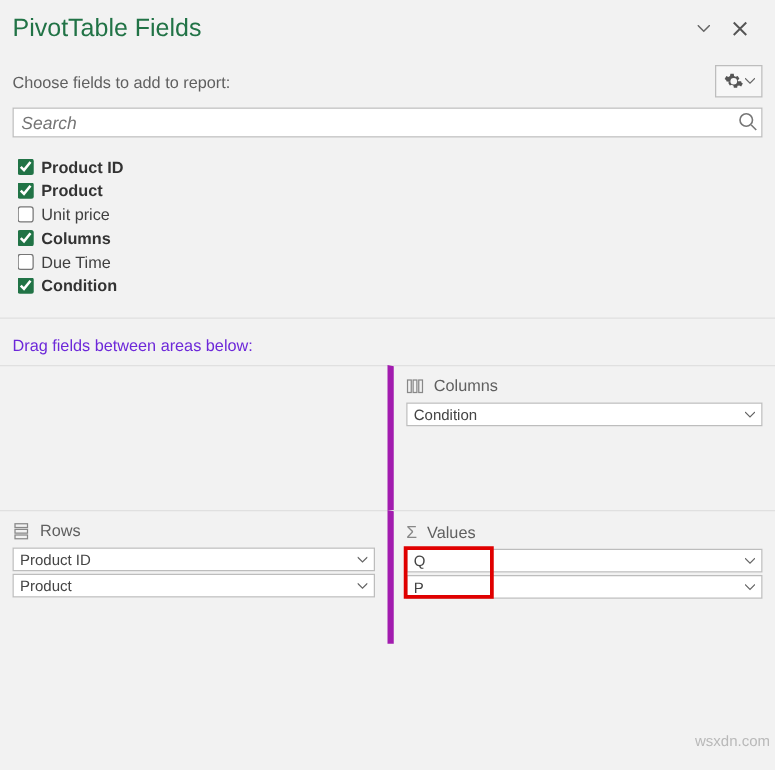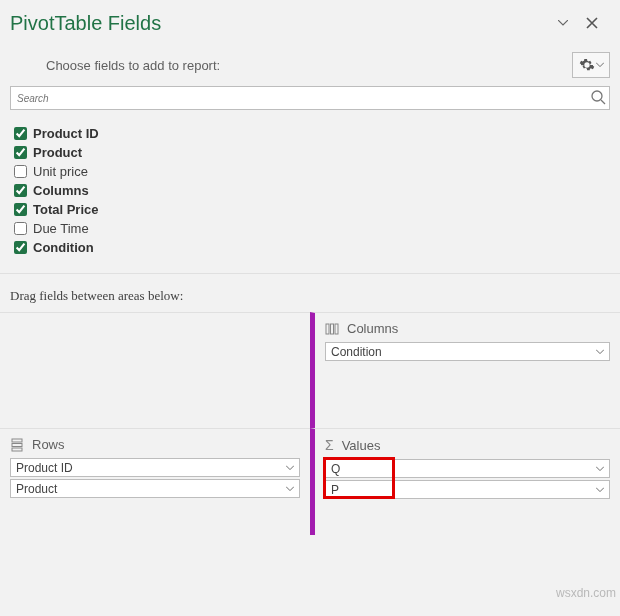--- a/index.html
+++ b/index.html
@@ -2,37 +2,37 @@
 <html><head>
 <meta charset="utf-8">
 <style>
 * { box-sizing: border-box; margin: 0; padding: 0; font-family: "Segoe UI", Tahoma, sans-serif; }
 body { width: 620px; height: 616px; background: #f2f2f2; position: relative; font-size: 13px; color: #404040; }
 
 .pane-header { display: flex; justify-content: space-between; align-items: center; padding: 4px 22px 0 10px; height: 42px; }
 .title { color: #217346; font-size: 20px; font-weight: 400; }
 .header-icons { display: flex; gap: 18px; align-items: center; }
 
-.prompt-row { display: flex; justify-content: space-between; align-items: center; padding: 10px 10px 6px 10px; margin-left: 36px; }
+.prompt-row { display: flex; justify-content: space-between; align-items: center; padding: 10px 10px 6px 10px; }
 .prompt { color: #606060; }
 .gear-box { border: 1px solid #bdbdbd; width: 38px; height: 26px; display: flex; align-items: center; justify-content: center; gap: 1px; background: #f7f7f7; }
 
 .search-wrap { padding: 2px 10px 8px 10px; }
 .search { position: relative; }
-.search input { width: 100%; height: 24px; border: 1px solid #bdbdbd; background: #fff; padding: 0 24px 0 6px; font-size: 10px; font-style: italic; color: #4c1d95; outline: none; }
+.search input { width: 100%; height: 24px; border: 1px solid #bdbdbd; background: #fff; padding: 0 24px 0 6px; font-size: 14px; font-style: italic; color: #4c1d95; outline: none; }
 .search-icon { position: absolute; right: 4px; top: 3px; }
 
 .fields-list { padding: 6px 10px 16px 14px; }
 .field-item { display: flex; align-items: center; height: 19px; gap: 6px; }
 .field-item label { cursor: default; }
 .field-item input[type=checkbox] { width: 13px; height: 13px; accent-color: #217346; }
 .bold { font-weight: 600; color: #333; }
 .more-tables { margin-top: 10px; color: #444; }
 
-.drag-label { padding: 14px 10px 8px 10px; color: #404040; border-top: 1px solid #e0e0e0; font-family: Liberation Serif, serif; }
+.drag-label { padding: 14px 10px 8px 10px; color: #6d28d9; border-top: 1px solid #e0e0e0; }
 
 .areas { display: grid; grid-template-columns: 1fr 1fr; grid-template-rows: auto auto; }
 .area { border-top: 1px solid #e0e0e0; border-left: 5px solid #a21caf; padding: 8px 10px 10px 10px; min-height: 100px; }
 .area:nth-child(2n+1) { border-left: none; }
 .area-header { display: flex; align-items: center; gap: 8px; margin-bottom: 6px; color: #606060; }
 .area-body { min-height: 66px; }
 
 .chip { background: #fff; border: 1px solid #bdbdbd; height: 19px; display: flex; align-items: center; justify-content: space-between; padding: 0 5px; margin-bottom: 2px; width: 100%; }
 .chip-label { font-size: 12px; color: #444; display: flex; align-items: center; gap: 4px; }
 .chip-caret svg { display: block; }
@@ -100,24 +100,20 @@
         <input type="checkbox" checked="" style="">
         <label class="bold">Product</label>
       </div>
       <div class="field-item">
         <input type="checkbox" style="">
         <label>Unit price</label>
       </div>
       <div class="field-item">
         <input type="checkbox" checked="" style="">
         <label class="bold">Columns</label>
-      </div>
-      <div class="field-item">
-        <input type="checkbox" checked="" style="">
-        <label class="bold">Total Price</label>
       </div>
       <div class="field-item">
         <input type="checkbox" style="">
         <label>Due Time</label>
       </div>
       <div class="field-item">
         <input type="checkbox" checked="" style="">
         <label class="bold">Condition</label>
       </div>
     </div>

